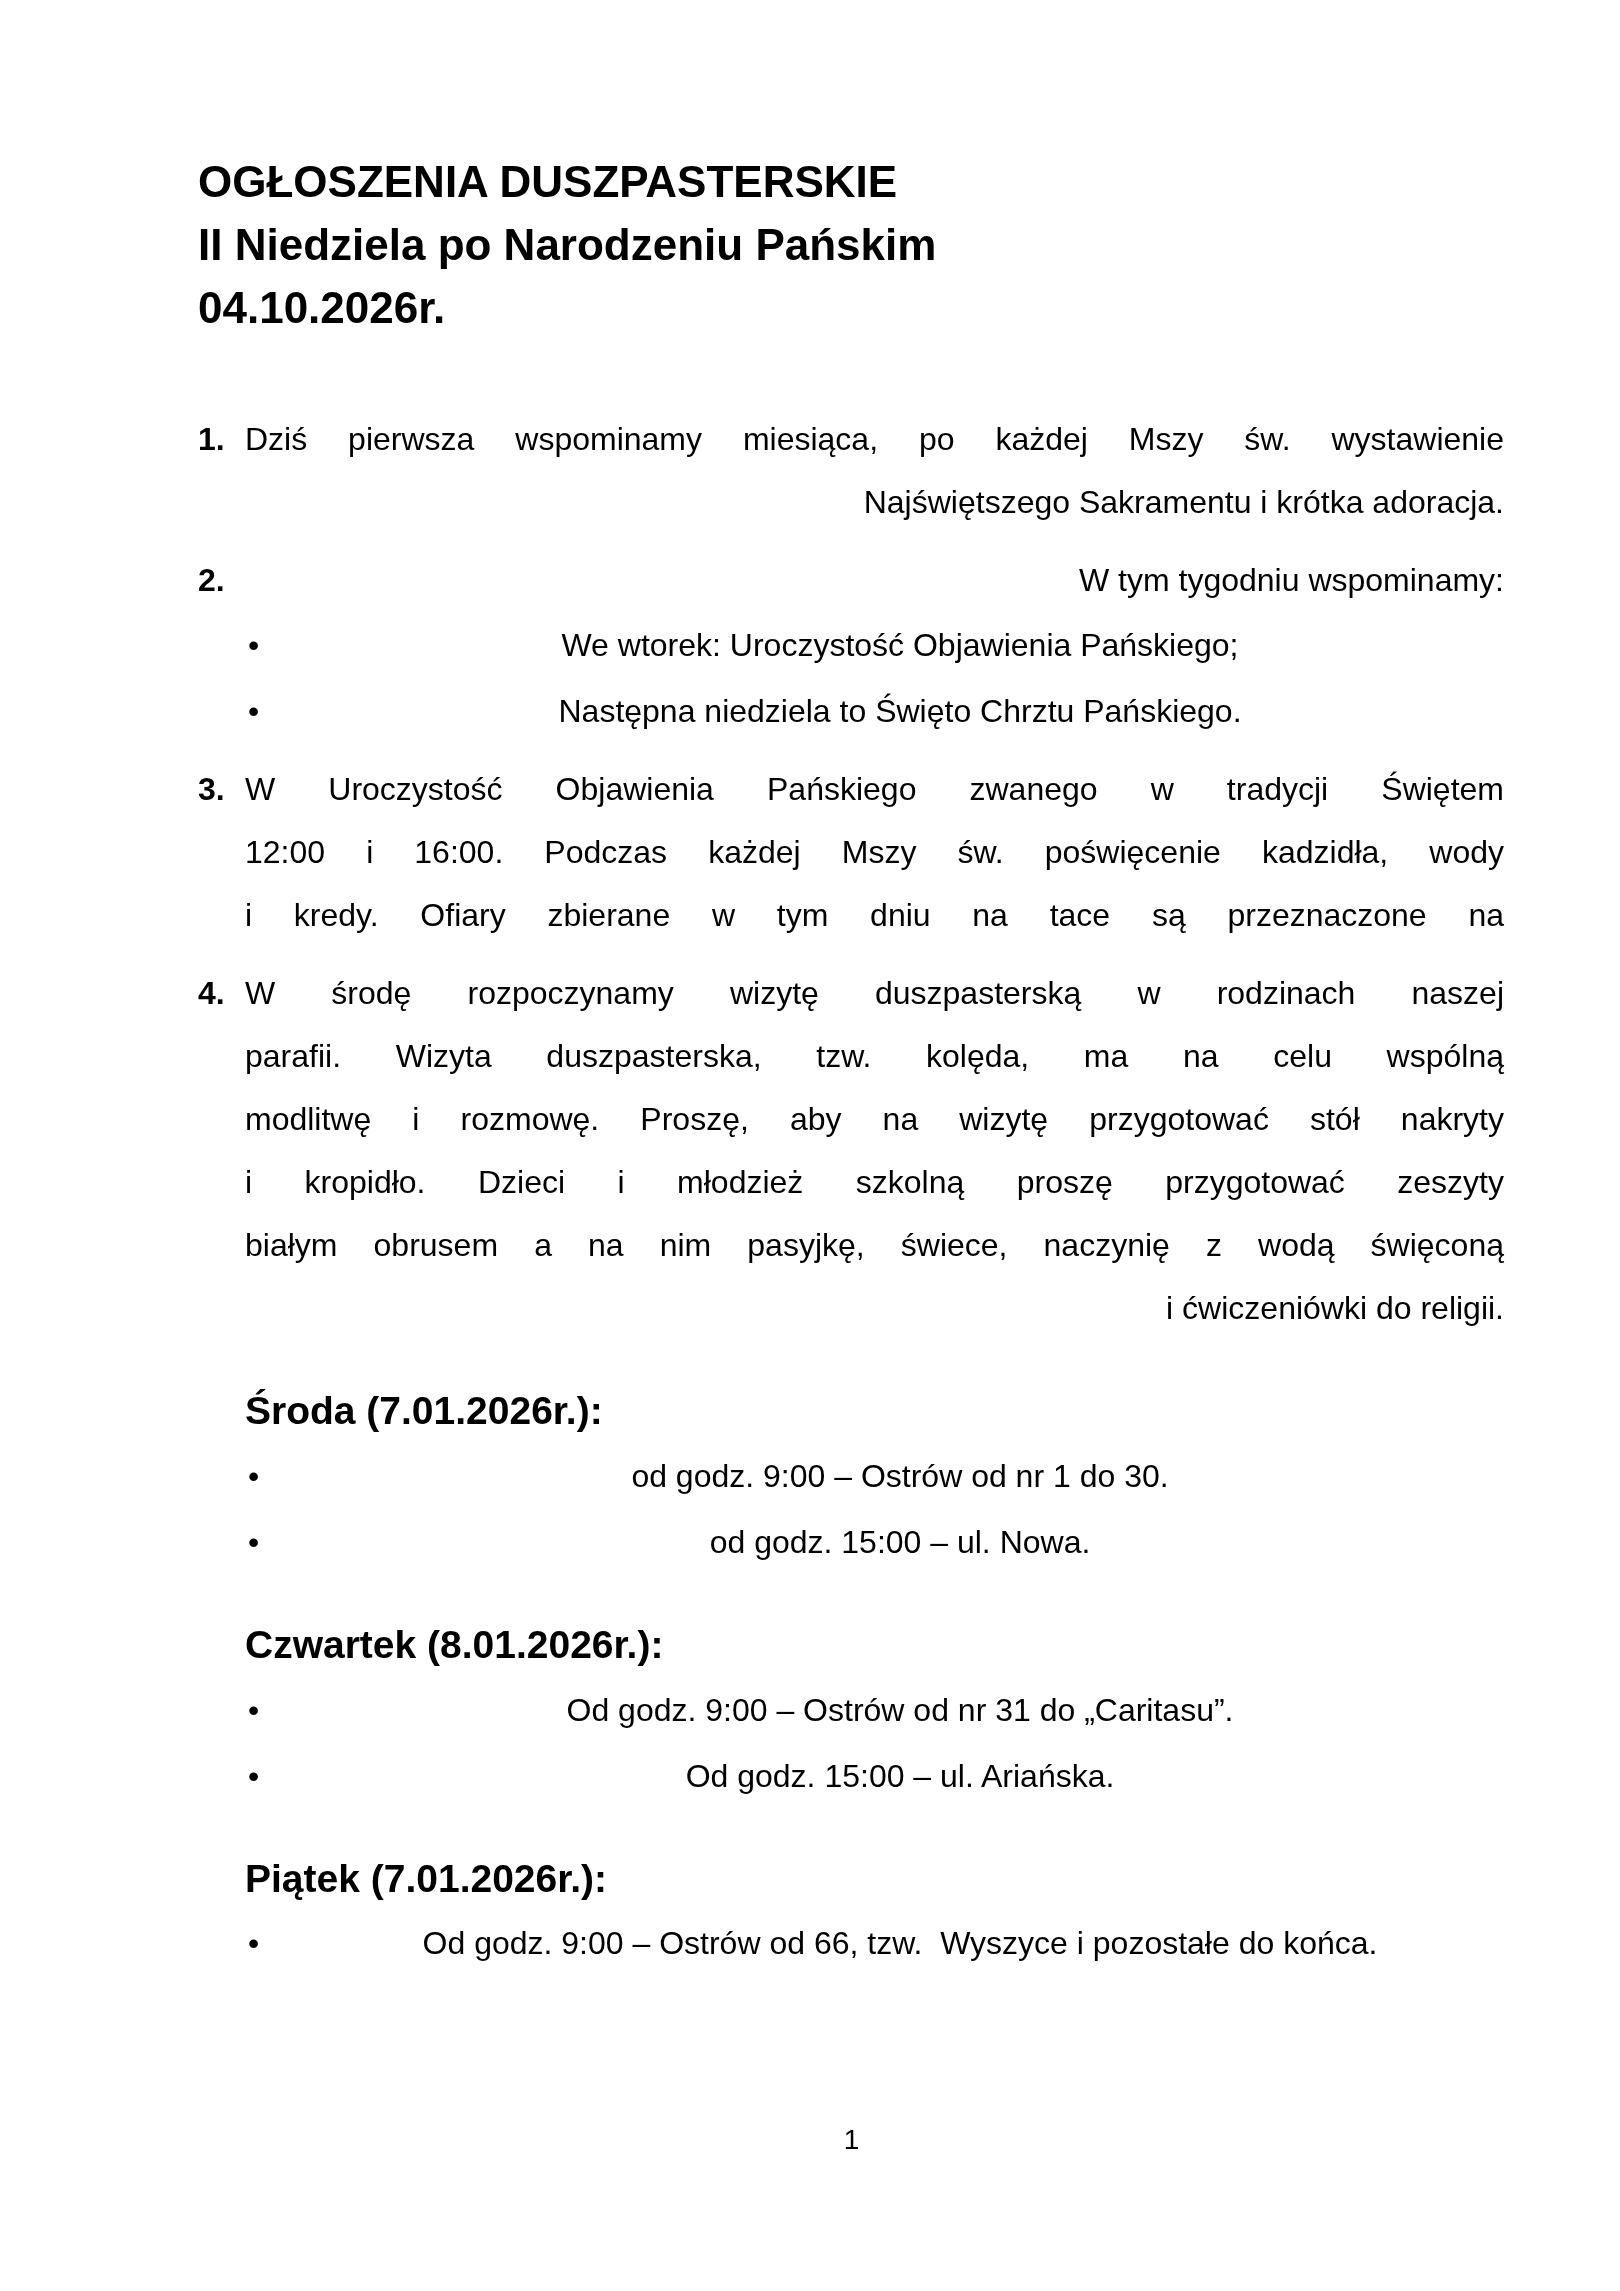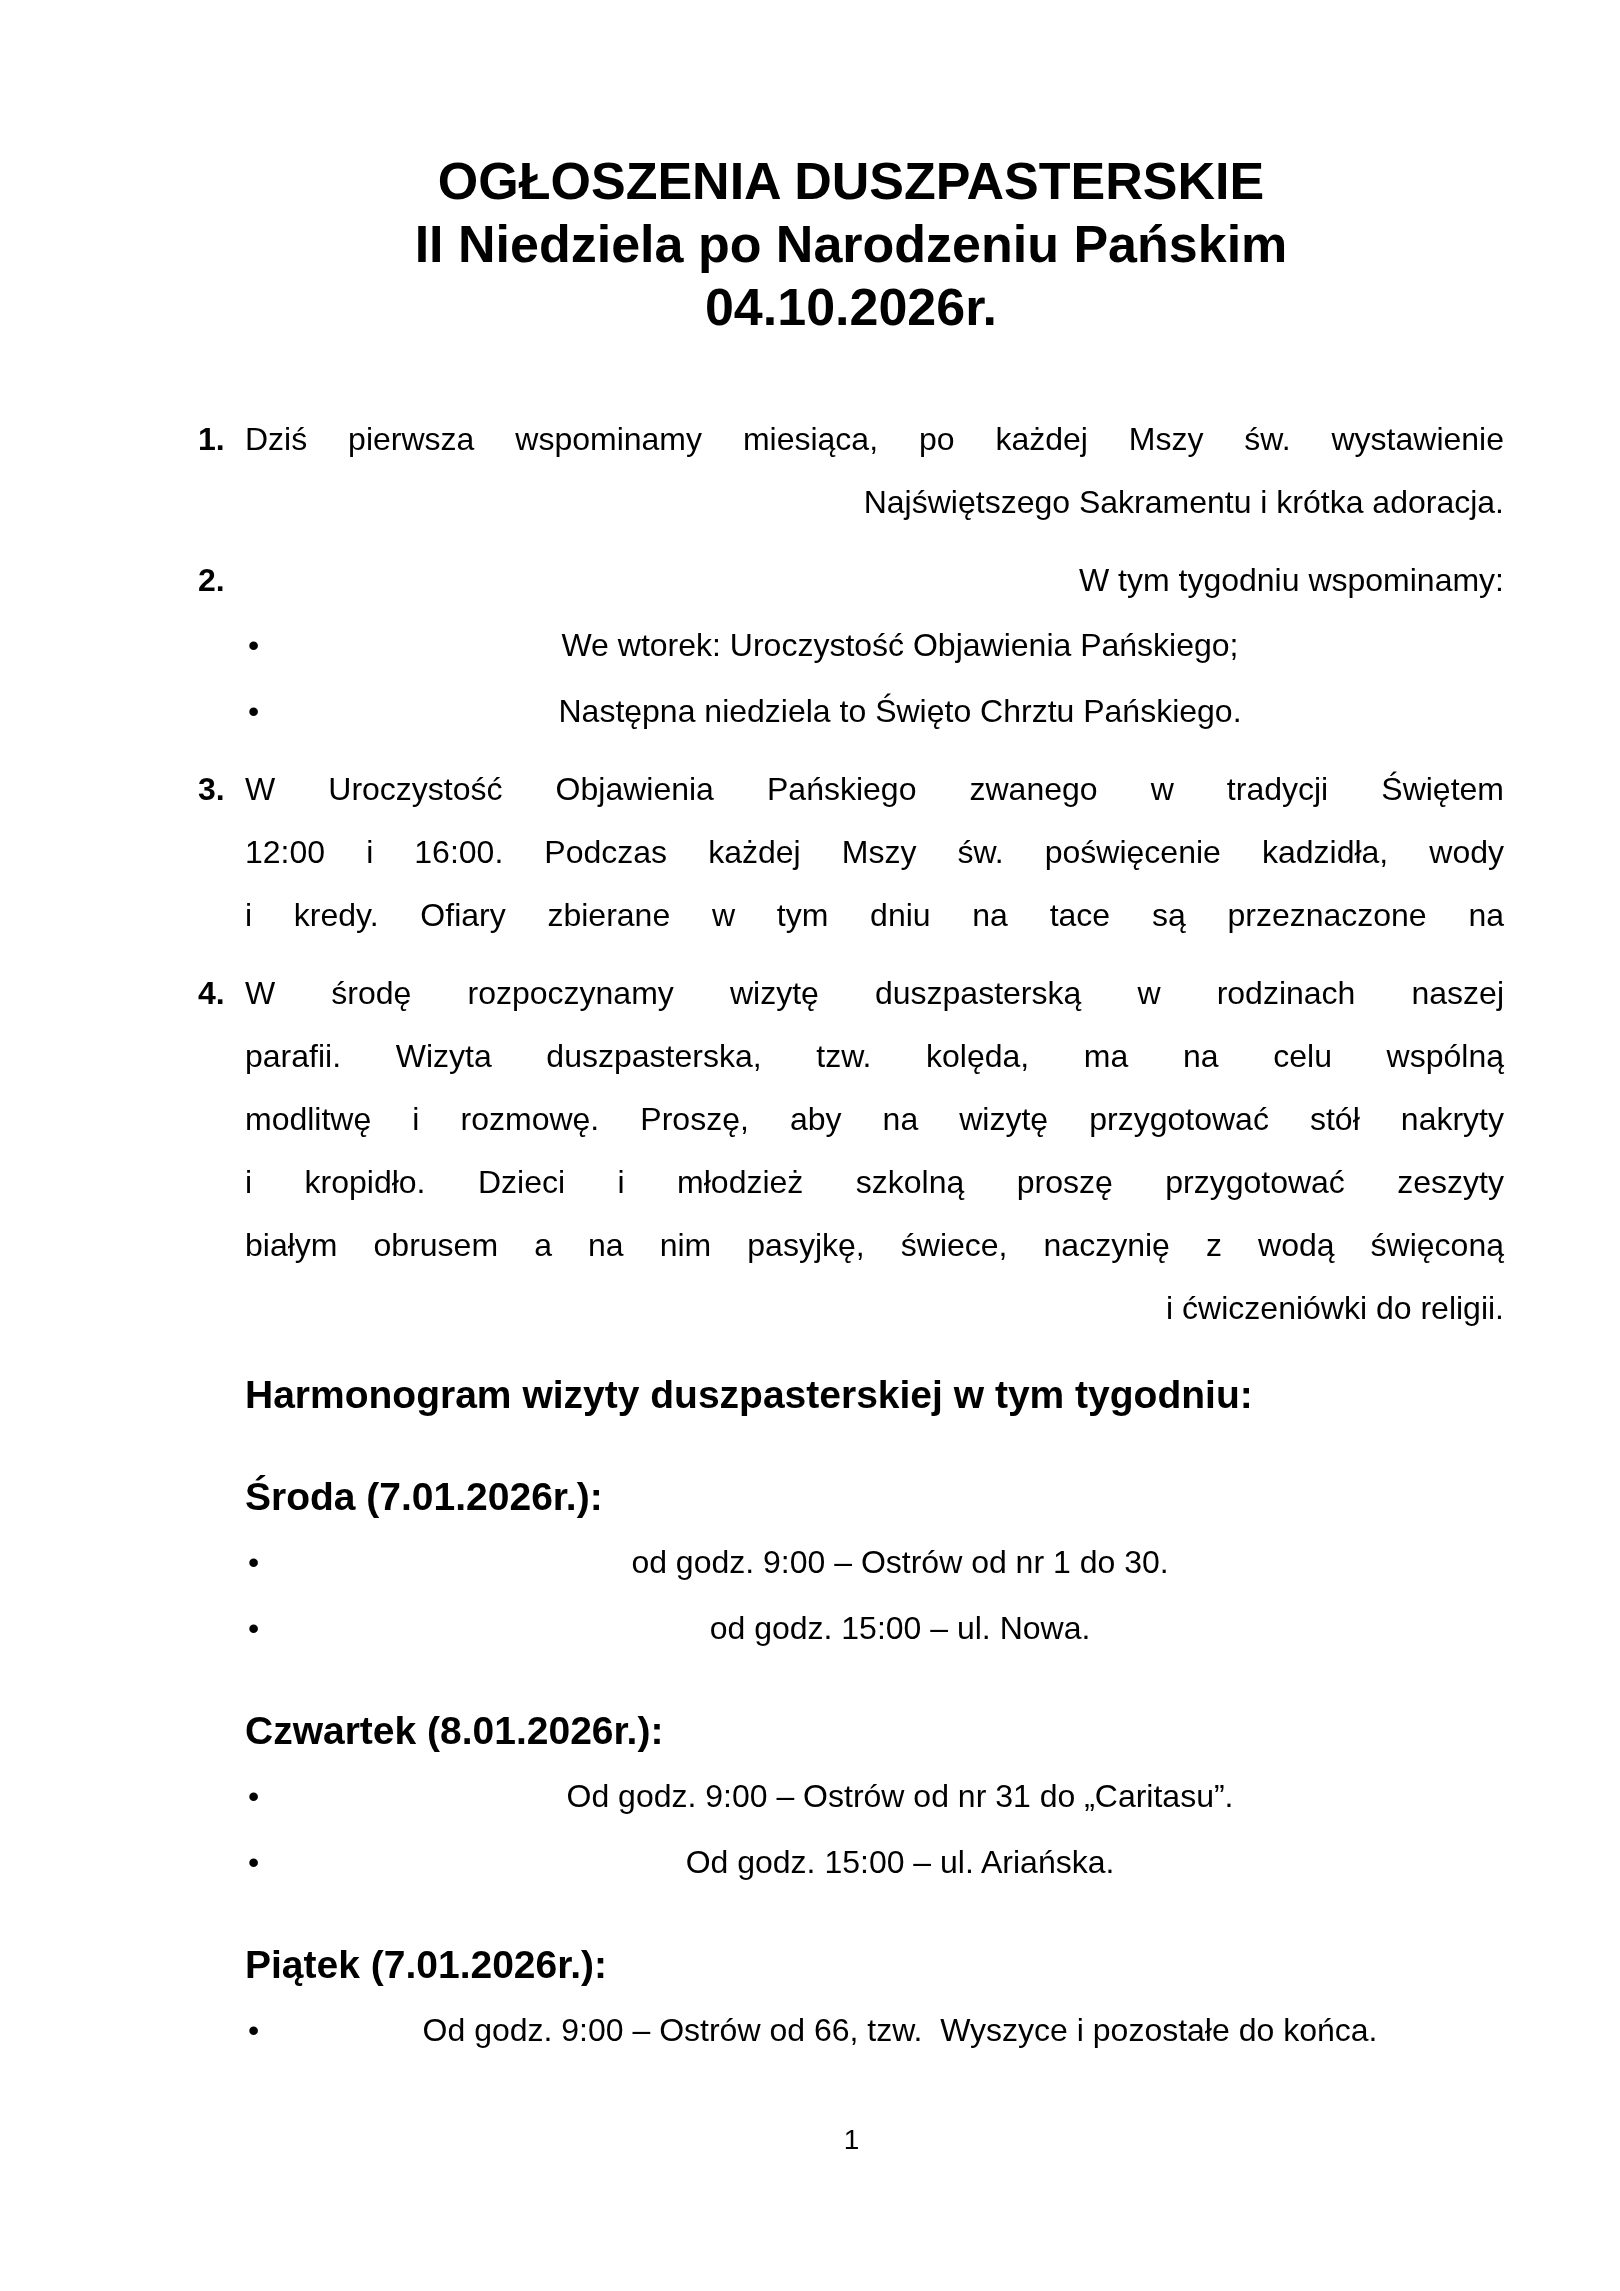--- a/index.html
+++ b/index.html
@@ -10,22 +10,22 @@
     font-size: 32px; line-height: 63px;
     overflow: hidden;
   }
   .page {
     position: relative; box-sizing: border-box;
     width: 1620px; height: 2292px;
     padding: 150px 116px 0 198px;
   }
   .title-block { margin-bottom: 69px; }
   .title-line {
-    text-align: center; font-weight: bold;
-    font-size: 52px; line-height: 63px;
+    font-weight: bold;
+    font-size: 44px; line-height: 63px;
     white-space: pre-wrap;
   }
   .numbered { display: flex; margin-bottom: 14.7px; }
   .numbered.tight { margin-bottom: 2px; }
   .num { width: 47px; flex: 0 0 47px; font-weight: bold; }
   .ptext { flex: 1 1 auto; min-width: 0; }
   .jline { text-align: justify; text-align-last: justify; white-space: pre-wrap; }
   .lline { text-align: right; white-space: pre-wrap; }
   .bullets { margin: 0 0 15.7px 50px; padding: 0; list-style: none; }
   .bullet { display: flex; margin-bottom: 2.9px; }
@@ -94,21 +94,20 @@
     <div class="ptext">
       <div class="jline">W środę rozpoczynamy wizytę duszpasterską w rodzinach naszej</div>
       <div class="jline">parafii. Wizyta duszpasterska, tzw. kolęda, ma na celu wspólną</div>
       <div class="jline">modlitwę i rozmowę. Proszę, aby na wizytę przygotować stół nakryty</div>
       <div class="jline">i kropidło. Dzieci i młodzież szkolną proszę przygotować zeszyty</div>
       <div class="jline">białym obrusem a na nim pasyjkę, świece, naczynię z wodą święconą</div>
       <div class="lline">i ćwiczeniówki do religii.</div>
     </div>
   </section>
 
-  <h2 class="sched-heading harmonogram">Harmonogram wizyty duszpasterskiej w tym tygodniu:</h2>
 
   <h3 class="sched-heading day-heading">Środa (7.01.2026r.):</h3>
   <ul class="bullets">
     <li class="bullet">
       <span class="bdot">•</span>
       <span class="btext">od godz. 9:00 – Ostrów od nr 1 do 30.</span>
     </li>
     <li class="bullet">
       <span class="bdot">•</span>
       <span class="btext">od godz. 15:00 – ul. Nowa.</span>

